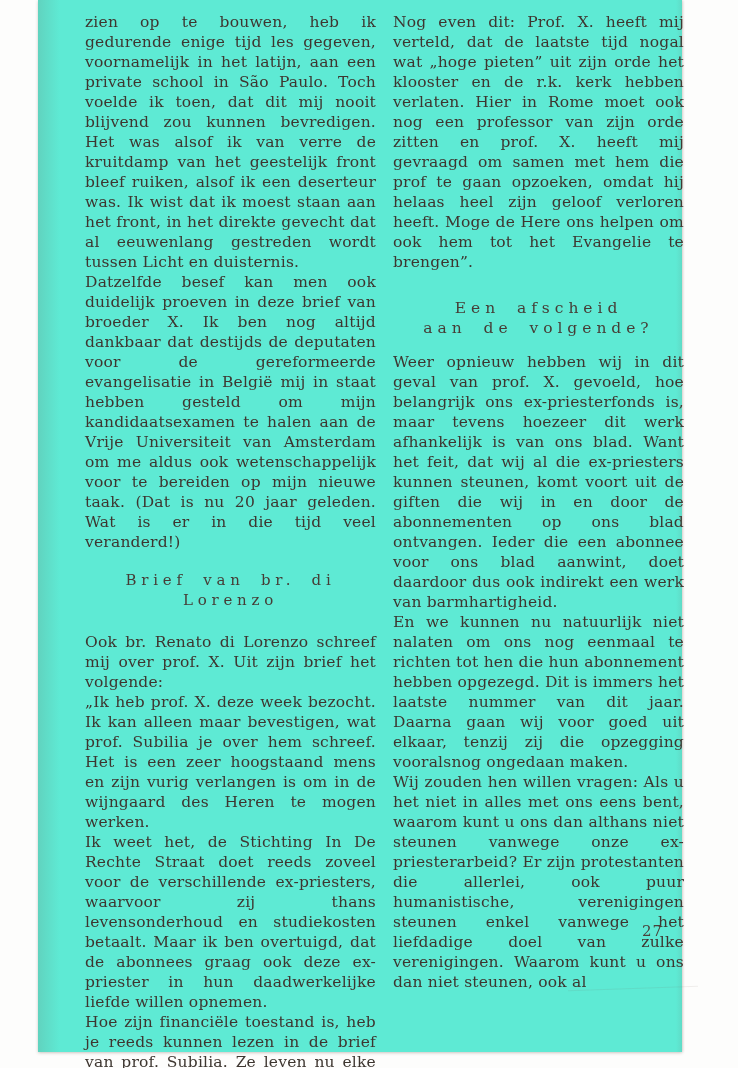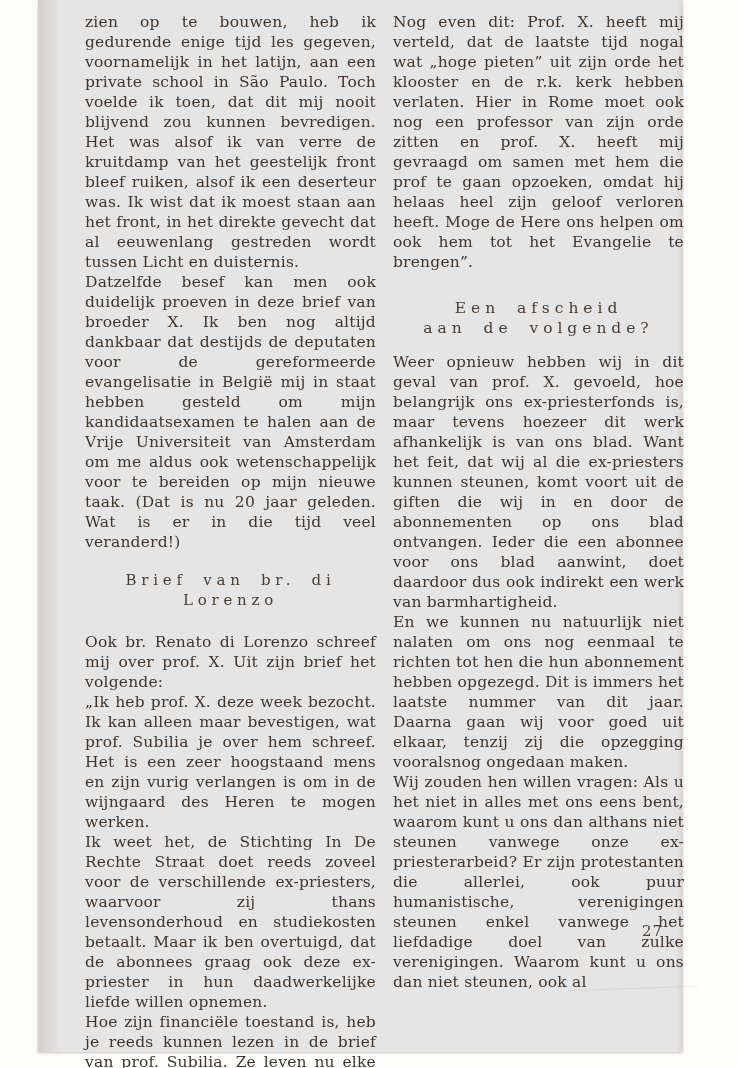--- a/index.html
+++ b/index.html
@@ -4,21 +4,21 @@
 <style>
   html,body{margin:0;padding:0;}
   body{
     width:738px;height:1068px;
     background:#fdfdfc;
     font-family:"DejaVu Serif","Liberation Serif",serif;
     position:relative;overflow:hidden;
   }
   .scan-page{
     position:absolute;left:38px;top:0;width:644px;height:1052px;
-    background:#e5e5e5;
+    background:#5eead4;
     box-shadow:0 1px 3px rgba(90,70,60,0.25), 1px 0 2px rgba(90,70,60,0.12);
   }
   .scan-page::before{ 
     content:"";position:absolute;left:0;top:0;bottom:0;width:22px;
     background:linear-gradient(to right, rgba(110,90,80,0.16), rgba(110,90,80,0.0));
   }
   .scan-page::after{ 
     content:"";position:absolute;right:0;top:0;bottom:0;width:6px;
     background:linear-gradient(to left, rgba(110,90,80,0.10), rgba(110,90,80,0.0));
   }

